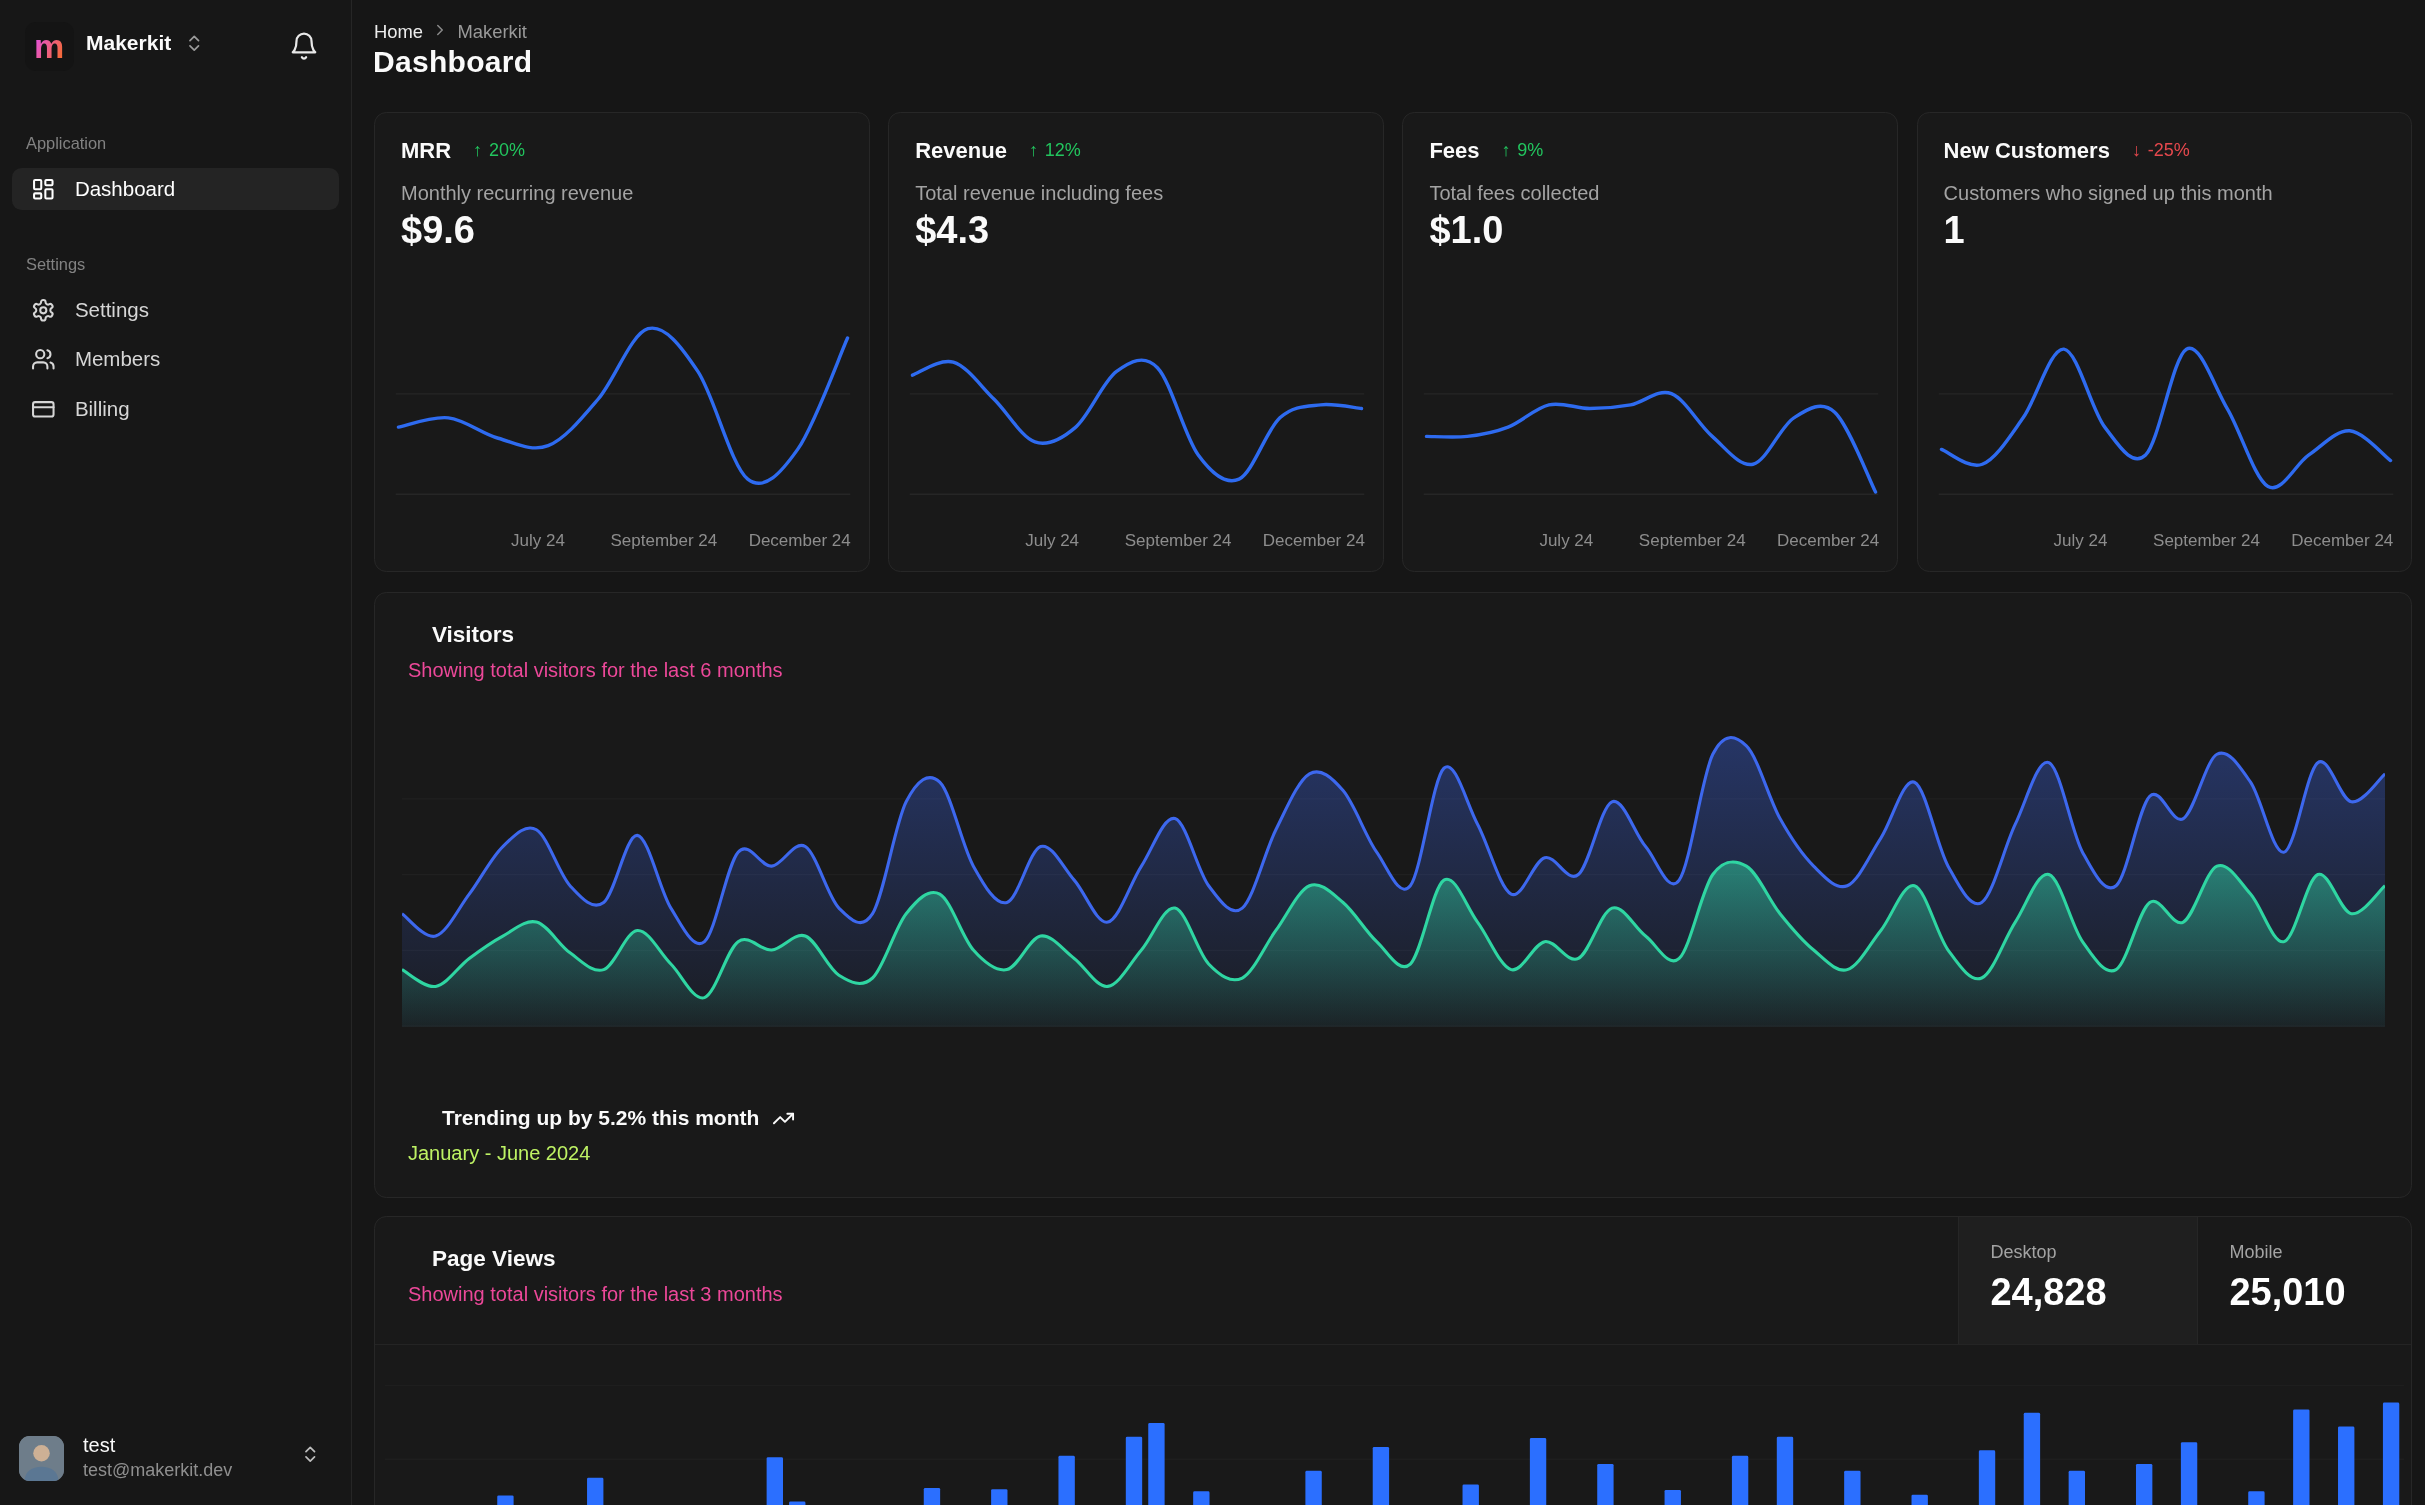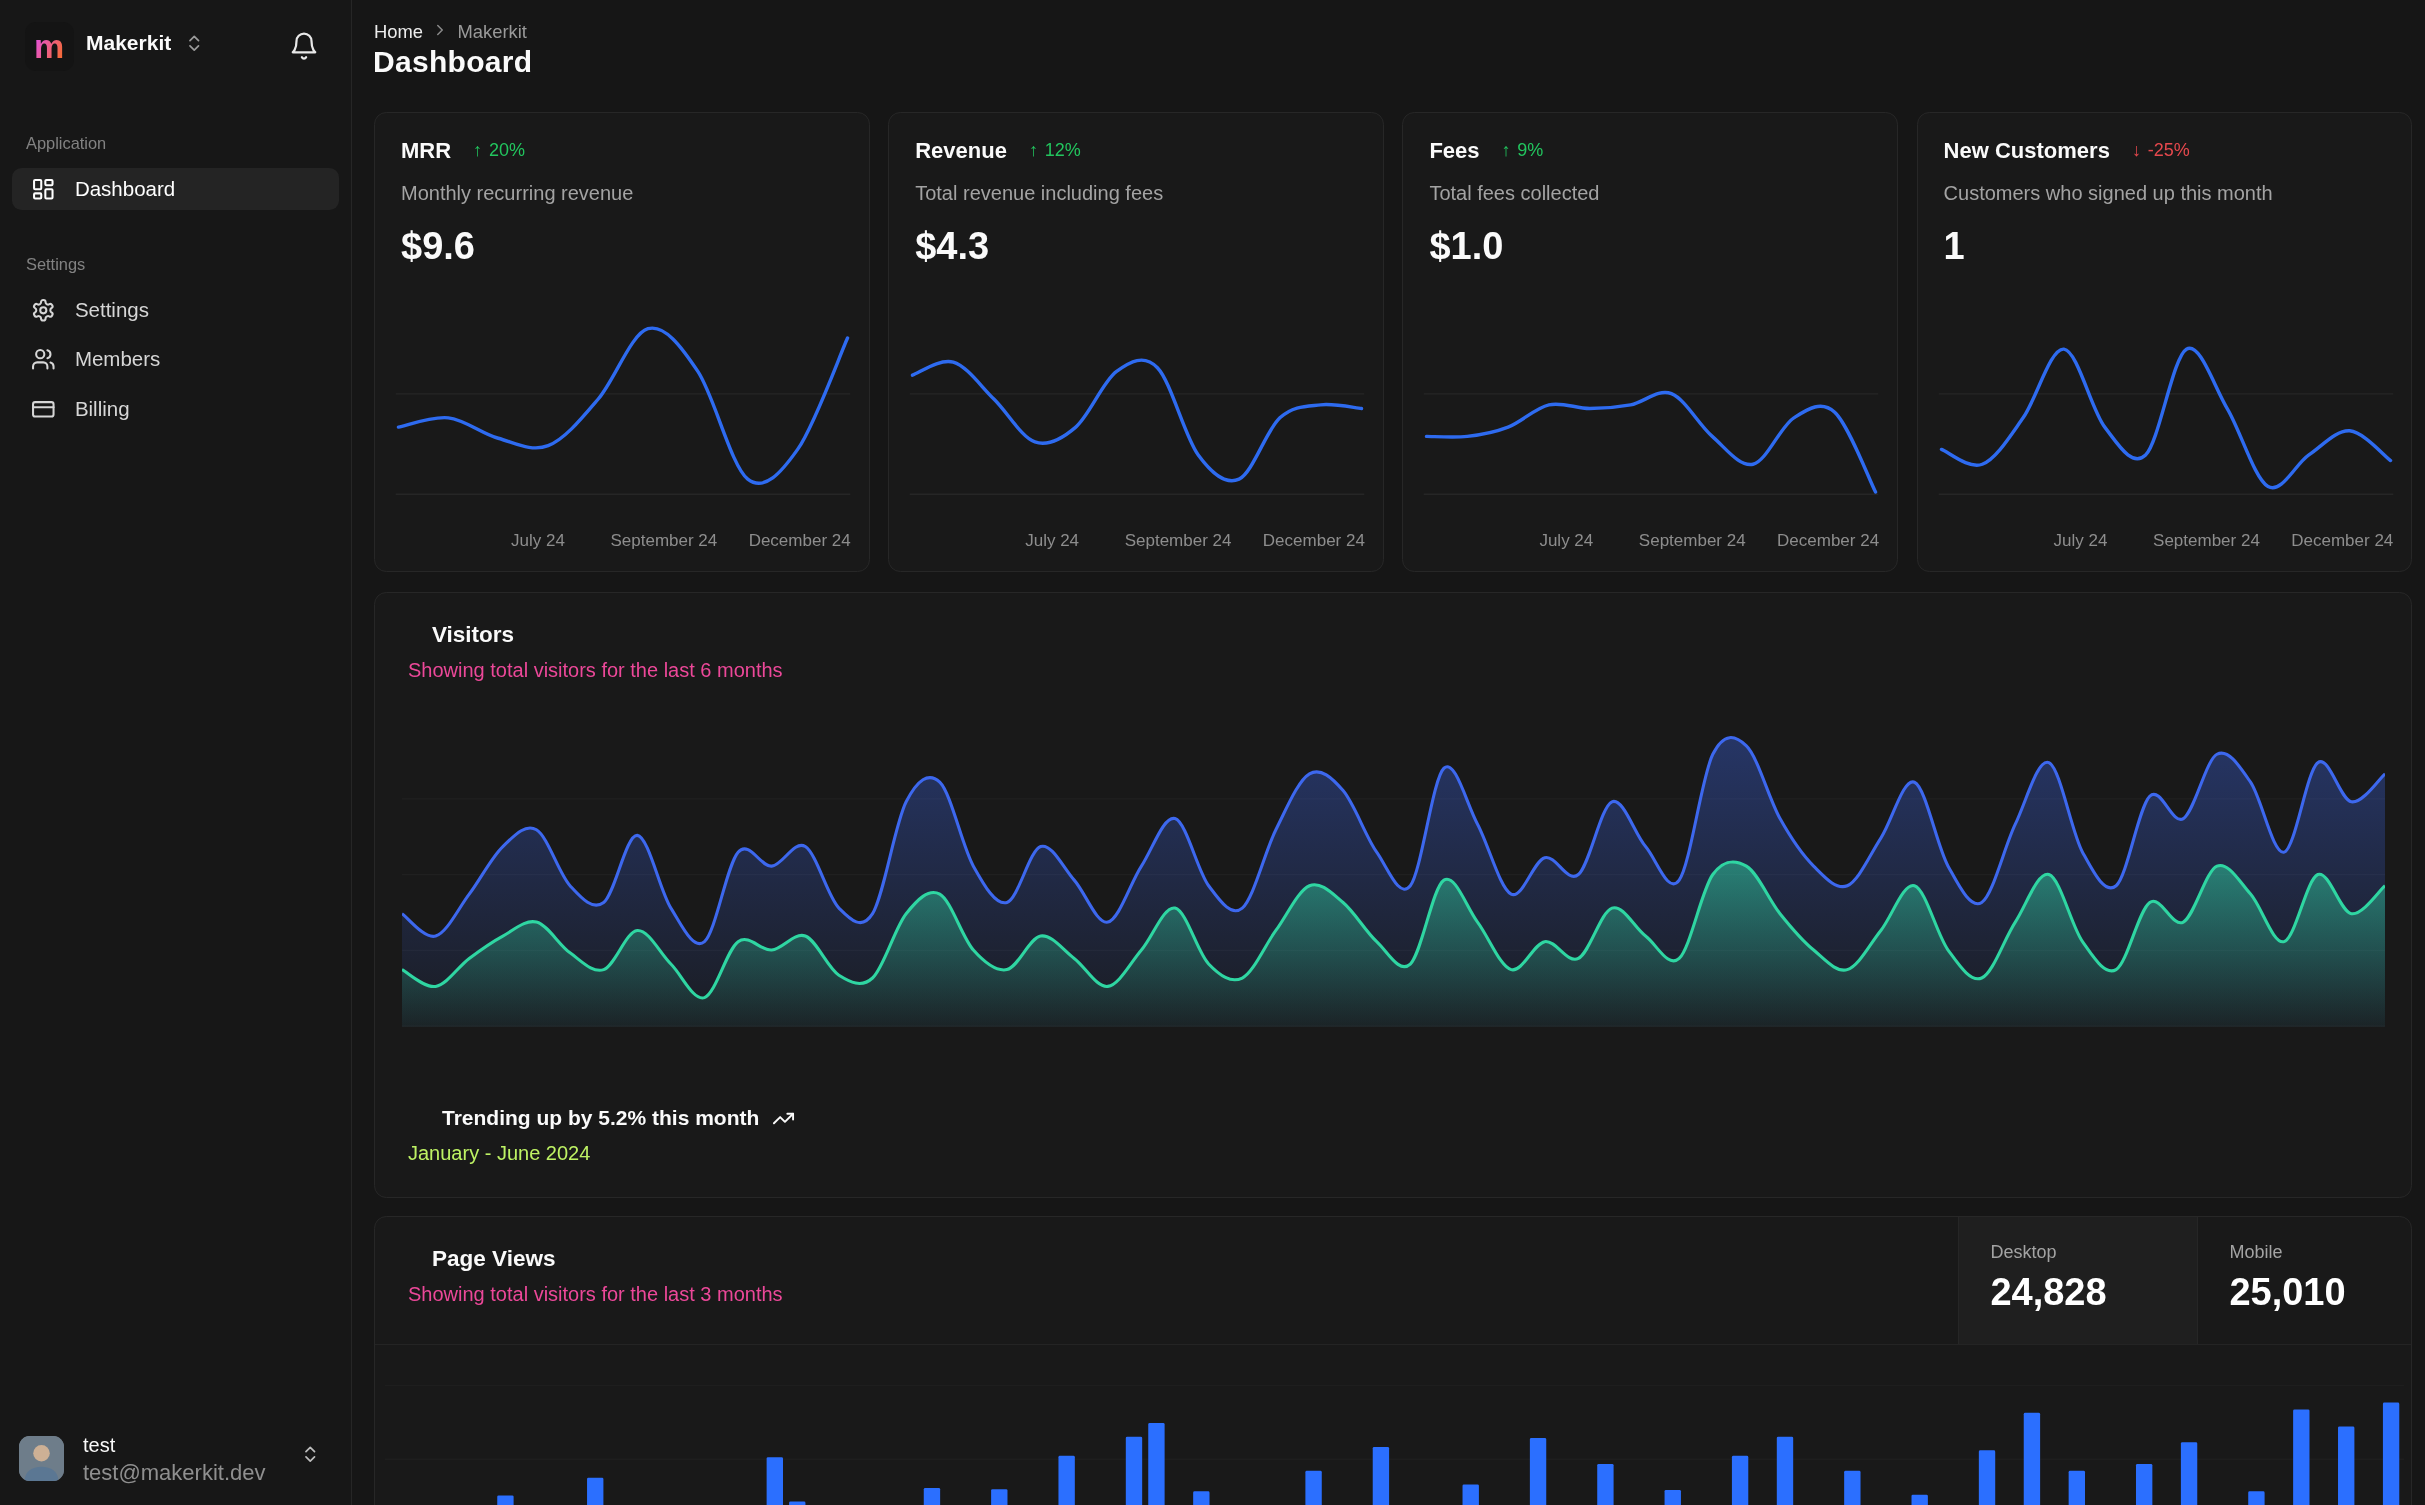--- a/index.html
+++ b/index.html
@@ -23,21 +23,21 @@
   .nav-item{position:absolute;left:12.3px;right:12.3px;height:42px;border-radius:9.6px;display:flex;align-items:center;
             gap:19px;padding-left:19px;color:#d6d6d6;cursor:pointer;box-sizing:border-box;}
   .nav-item.active{background:#242424;color:#fff;}
   .nav-item span{font-size:20.5px;}
   .nav-item .icon{color:inherit;}
   .sb-user{position:absolute;left:0;right:0;bottom:0;height:90px;}
   .avatar{position:absolute;left:19px;top:20.5px;width:45px;height:45px;border-radius:11px;overflow:hidden;
           background:linear-gradient(160deg,#7f8c98,#4c5663);}
   .avatar svg{display:block;}
   .user-name{position:absolute;left:83px;top:19px;font-size:20px;color:#fafafa;}
-  .user-email{position:absolute;left:83px;top:45px;font-size:22px;color:#8f8f8f;}
+  .user-email{position:absolute;left:83px;top:45px;font-size:18px;color:#8f8f8f;}
   .user-caret{position:absolute;right:31px;top:29px;color:#bdbdbd;cursor:pointer;}
 
   
   .main{position:absolute;left:351px;top:0;right:0;bottom:0;}
   .breadcrumb{position:absolute;left:23px;top:20.5px;display:flex;align-items:flex-start;gap:8.2px;}
   .bc-home{font-size:18.4px;color:#ececec;cursor:pointer;}
   .bc-sep{color:#8a8a8a;}
   .bc-cur{font-size:18.4px;color:#9a9a9a;}
   .page-title{position:absolute;left:22px;top:45px;margin:0;font-size:30px;font-weight:700;letter-spacing:0.3px;}
 
@@ -45,21 +45,21 @@
   .cards{position:absolute;left:23px;right:13.6px;top:112px;height:460px;display:grid;
          grid-template-columns:repeat(4,1fr);gap:18.4px;}
   .card{position:relative;background:#191919;border:0.7px solid #272727;border-radius:12.3px;box-sizing:border-box;}
   .stat-card{padding:24.6px 26px;}
   .card-head{display:flex;align-items:center;gap:22px;text-align:center;}
   .card-title{font-size:22px;font-weight:700;color:#fafafa;}
   .badge{display:flex;align-items:center;gap:6.8px;font-size:18px;}
   .badge.up{color:#22c55e;}
   .badge.down{color:#e5484d;}
   .card-desc{margin:18px 0 0 0;font-size:20px;color:#a3a3a3;}
-  .card-value{margin-top:20px;font-size:38px;font-weight:700;}
+  .card-value{margin-top:4px;font-size:38px;font-weight:700;}
   .spark{position:absolute;left:18px;bottom:60px;}
   .axis{position:absolute;left:0;right:0;bottom:18px;height:22px;}
   .axis span{position:absolute;transform:translateX(-50%);font-size:17px;color:#8d8d8d;white-space:nowrap;}
 
   
   .visitors-card{position:absolute;left:23px;right:13.6px;top:592px;height:606px;}
   .sec-title{position:absolute;left:33px;top:29px;font-size:22.5px;font-weight:700;margin-left:24px;}
   .sec-sub{position:absolute;left:33px;top:66px;font-size:20px;color:#ec4899;}
   .visitors-svg{position:absolute;left:27px;top:130px;}
   .trend-line{position:absolute;left:33px;top:513px;display:flex;align-items:center;gap:12.3px;

